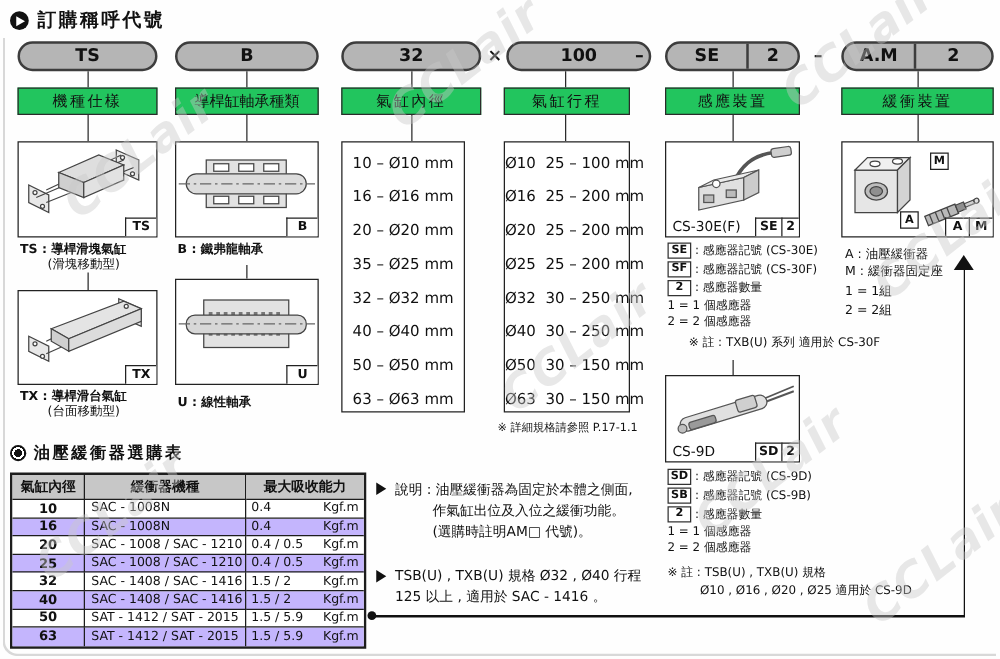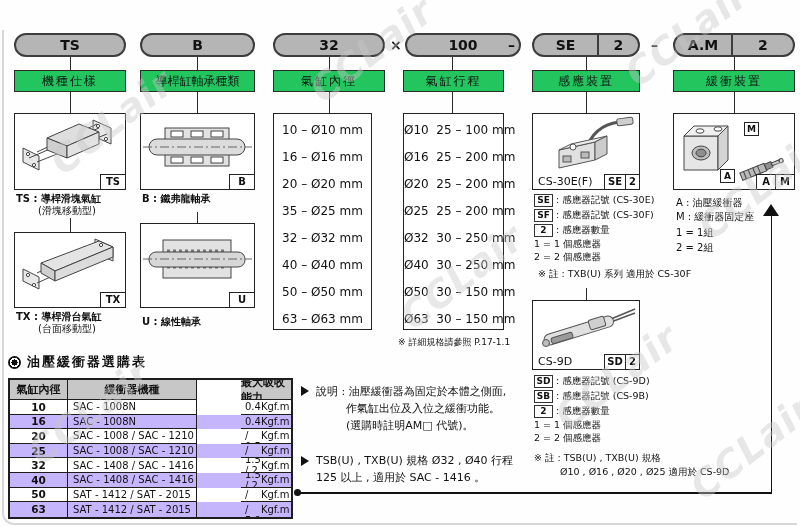--- a/index.html
+++ b/index.html
@@ -46,21 +46,21 @@
   .small-note{position:absolute;font-size:9px;z-index:2;}
   
   .legend-line{position:absolute;font-size:9.5px;display:flex;align-items:center;z-index:2;white-space:pre;}
   .kbox{display:inline-block;border:1px solid #333;background:#fff;font-size:9px;font-weight:700;
         min-width:15px;text-align:center;padding:0 1px;margin-right:3px;line-height:11px;}
   
   .otable{position:absolute;left:8px;top:378px;border:2px solid #1d1d1d;z-index:2;background:#fff;}
   .trow{display:grid;grid-template-columns:58px 129px 94px;}
   .tc{border-right:1px solid #1d1d1d;border-bottom:1px solid #1d1d1d;box-sizing:border-box;
       display:flex;align-items:center;overflow:hidden;}
-  .tc:last-child{border-right:none;margin-left:44px;}
+  .tc:last-child{border-right:none;}
   .trow:last-child .tc{border-bottom:none;}
   .th{height:20px;background:#c7c7c7;font-size:11px;font-weight:700;justify-content:center;}
   .td{height:14.6px;font-size:10px;}
   .td.bore{justify-content:center;font-size:10.5px;font-weight:700;}
   .td.model{padding-left:5px;}
   .td.cap{padding:0 4px;justify-content:space-between;}
   .r-even{background:#c4b5fd;}
   .r-odd{background:#fff;}
   
   .note-arrow{position:absolute;width:0;height:0;border-left:8px solid #111;
@@ -84,20 +84,26 @@
 
   <div class="wm" style="left:40px;top:100px">CCLair</div>
   <div class="wm" style="left:300px;top:28px">CCLair</div>
   <div class="wm" style="left:390px;top:255px">CCLair</div>
   <div class="wm" style="left:18px;top:390px">CCLair</div>
   <div class="wm" style="left:545px;top:355px">CCLair</div>
   <div class="wm" style="left:615px;top:12px">CCLair</div>
   <div class="wm" style="left:688px;top:165px">CCLair</div>
   <div class="wm" style="left:680px;top:425px">CCLair</div>
 
+  <div class="abs" style="left:8px;top:7px;display:flex;align-items:center;gap:7px;z-index:2">
+    <div class="hdr-icon">
+        <div class="tri"></div>
+      </div>
+    <div class="page-title">訂購稱呼代號</div>
+  </div>
 
   <div class="pill" style="left:14px;width:112px">TS</div>
   <div class="pill" style="left:140px;width:115px">B</div>
   <div class="pill" style="left:273px;width:112px">32</div>
   <div class="sep" style="left:390px">×</div>
   <div class="pill" style="left:405px;width:116px">100</div>
   <div class="sep" style="left:508px">–</div>
   <div class="pill" style="left:532px;width:108px;justify-content:stretch">
     <div class="cell" style="width:63px">SE</div>
     <div class="div"></div>
@@ -261,21 +267,21 @@
     <span class="kbox">SE</span><span>: 感應器記號 (CS-30E)</span>
   </div>
   <div class="legend-line" style="left:534px;top:209px">
     <span class="kbox">SF</span><span>: 感應器記號 (CS-30F)</span>
   </div>
   <div class="legend-line" style="left:534px;top:224px">
     <span class="kbox">2</span><span>: 感應器數量</span>
   </div>
   <div class="legend-line" style="left:534px;top:238px">1 = 1 個感應器</div>
   <div class="legend-line" style="left:534px;top:251px">2 = 2 個感應器</div>
-  <div class="legend-line" style="left:538px;top:268px">※ 註 : TXB(U) 系列 適用於 CS-30F</div>
+  <div class="legend-line" style="left:551px;top:268px">※ 註 : TXB(U) 系列 適用於 CS-30F</div>
 
   <div class="vline" style="left:586px;top:288px;height:12px"></div>
   <div class="imgbox" style="left:532px;top:300px;width:108px;height:70px">
     <svg width="106" height="52" viewBox="0 0 106 52">
       <g stroke="#555" stroke-width="1">
         <line x1="78" y1="18" x2="102" y2="8" stroke-width="1.5" fill="none"></line>
         <line x1="78" y1="21" x2="102" y2="12" stroke-width="1.5" fill="none"></line>
         <rect x="10" y="24" width="72" height="11" rx="5.5" fill="#e0e0e0" transform="rotate(-17 46 30)"></rect>
         <rect x="56" y="17" width="16" height="10" rx="2" fill="#cfcfcf" transform="rotate(-17 64 22)"></rect>
         <rect x="18" y="34" width="22" height="6" rx="2" fill="#9a9a9a" transform="rotate(-17 29 37)"></rect>

